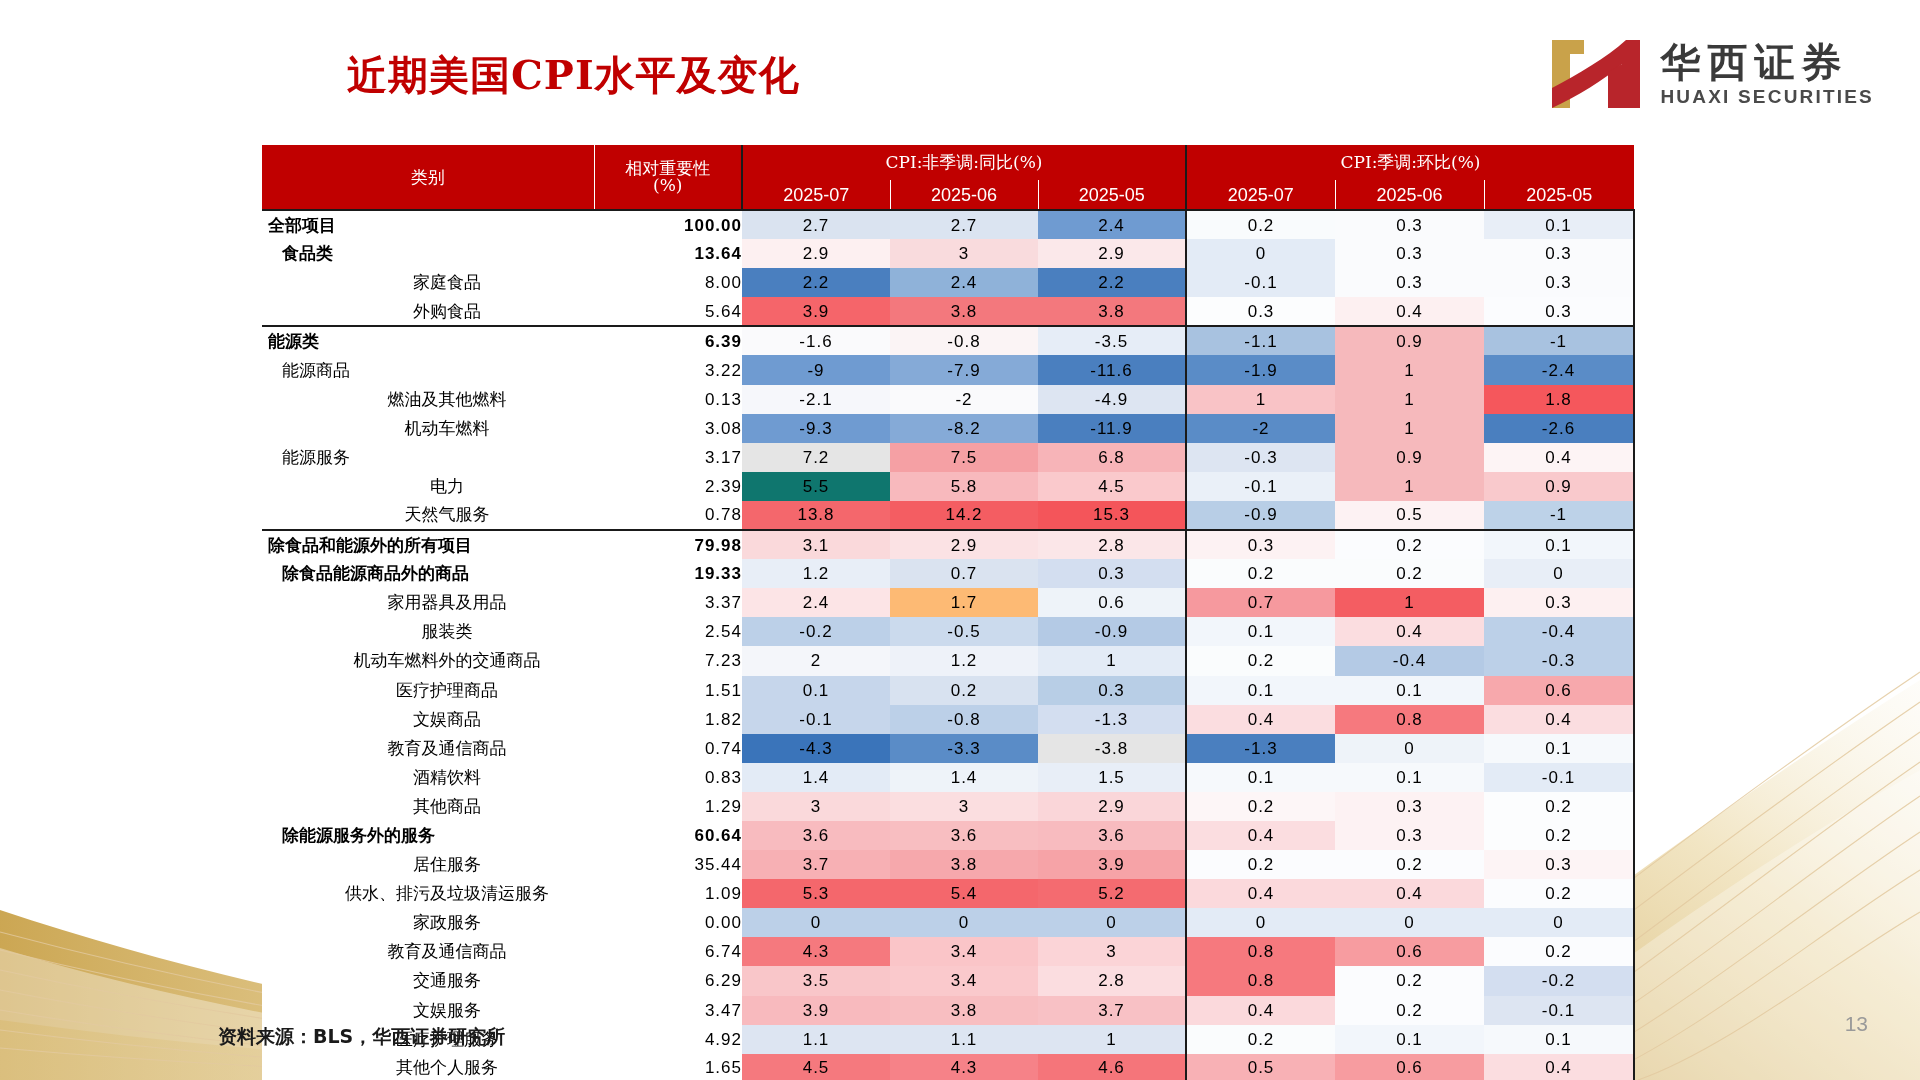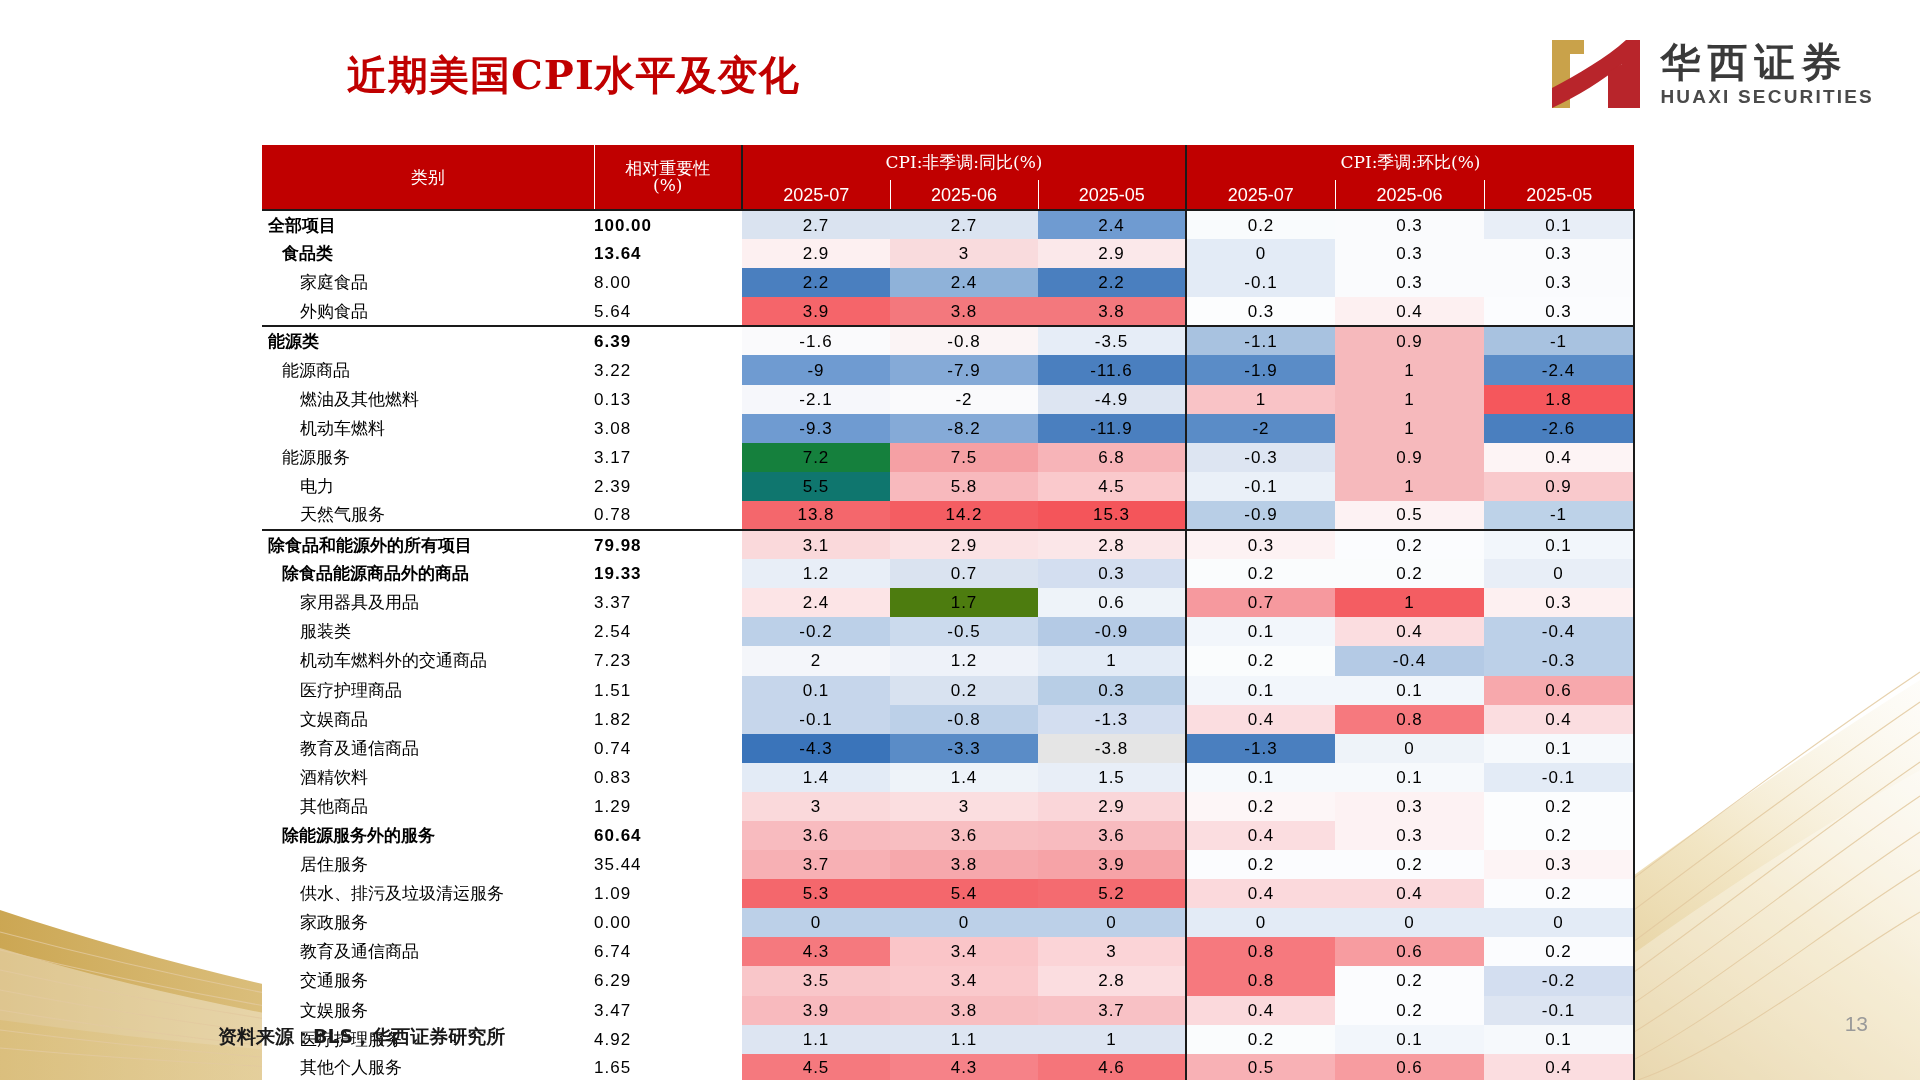--- a/index.html
+++ b/index.html
@@ -83,24 +83,24 @@
     color:#000;
     font-size:18px;
     background:#fff;
     border-left:2px solid #1a1a1a;
     padding-left:6px;
     white-space:nowrap;
   }
   td.cat.lvl0 { font-weight:bold; padding-left:6px; }
   td.cat.lvl1 { font-weight:bold; padding-left:20px; }
   td.cat.lvl1n{ font-weight:normal; padding-left:20px; }
-  td.cat.lvl2 { font-weight:normal; padding-left:38px; }
+  td.cat.lvl2 { font-weight:normal; padding-left:38px;text-align:center; }
 
   td.wt {
-    text-align:left; background:#fff; color:#000; font-size:18px;
+    text-align:right; background:#fff; color:#000; font-size:18px;
     border-left:2px solid #1a1a1a; border-right:2px solid #1a1a1a;
     letter-spacing:1px;
   }
   td.wt.b { font-weight:bold; }
 
   td.val { text-align:center; color:#000; font-size:18px; letter-spacing:1px; }
   td.val.gapL { border-left:2px solid #1a1a1a; }
   td.val.endR { border-right:2px solid #1a1a1a; }
 
   tr.sect-top td { border-top:2px solid #1a1a1a; }
@@ -299,21 +299,21 @@
           <td class="val" style="background: rgb(111, 155, 209);">-9.3</td>
           <td class="val" style="background: rgb(133, 170, 215);">-8.2</td>
           <td class="val " style="background: rgb(74, 127, 191);">-11.9</td>
           <td class="val gapL" style="background: rgb(90, 140, 199);">-2</td>
           <td class="val" style="background: rgb(246, 185, 188);">1</td>
           <td class="val endR" style="background: rgb(74, 127, 191);">-2.6</td>
         </tr>
         <tr>
           <td class="cat lvl1n">能源服务</td>
           <td class="wt">3.17</td>
-          <td class="val" style="background: #15803d;">7.2</td>
+          <td class="val" style="background: #e5e5e5;">7.2</td>
           <td class="val" style="background: rgb(245, 160, 164);">7.5</td>
           <td class="val " style="background: rgb(247, 180, 184);">6.8</td>
           <td class="val gapL" style="background: rgb(221, 229, 242);">-0.3</td>
           <td class="val" style="background: rgb(246, 185, 188);">0.9</td>
           <td class="val endR" style="background: rgb(253, 244, 245);">0.4</td>
         </tr>
         <tr>
           <td class="cat lvl2">电力</td>
           <td class="wt">2.39</td>
           <td class="val" style="background: #0f766e;">5.5</td>
@@ -350,21 +350,21 @@
           <td class="val" style="background: rgb(218, 227, 240);">0.7</td>
           <td class="val " style="background: rgb(211, 222, 240);">0.3</td>
           <td class="val gapL" style="background: rgb(250, 252, 253);">0.2</td>
           <td class="val" style="background: rgb(250, 252, 253);">0.2</td>
           <td class="val endR" style="background: rgb(232, 238, 247);">0</td>
         </tr>
         <tr>
           <td class="cat lvl2">家用器具及用品</td>
           <td class="wt">3.37</td>
           <td class="val" style="background: rgb(252, 228, 230);">2.4</td>
-          <td class="val" style="background: #4d7c0f;">1.7</td>
+          <td class="val" style="background: #fdba74;">1.7</td>
           <td class="val " style="background: rgb(238, 243, 249);">0.6</td>
           <td class="val gapL" style="background: rgb(246, 153, 158);">0.7</td>
           <td class="val" style="background: rgb(244, 93, 98);">1</td>
           <td class="val endR" style="background: rgb(253, 240, 241);">0.3</td>
         </tr>
         <tr>
           <td class="cat lvl2">服装类</td>
           <td class="wt">2.54</td>
           <td class="val" style="background: rgb(188, 208, 232);">-0.2</td>
           <td class="val" style="background: rgb(203, 218, 237);">-0.5</td>

